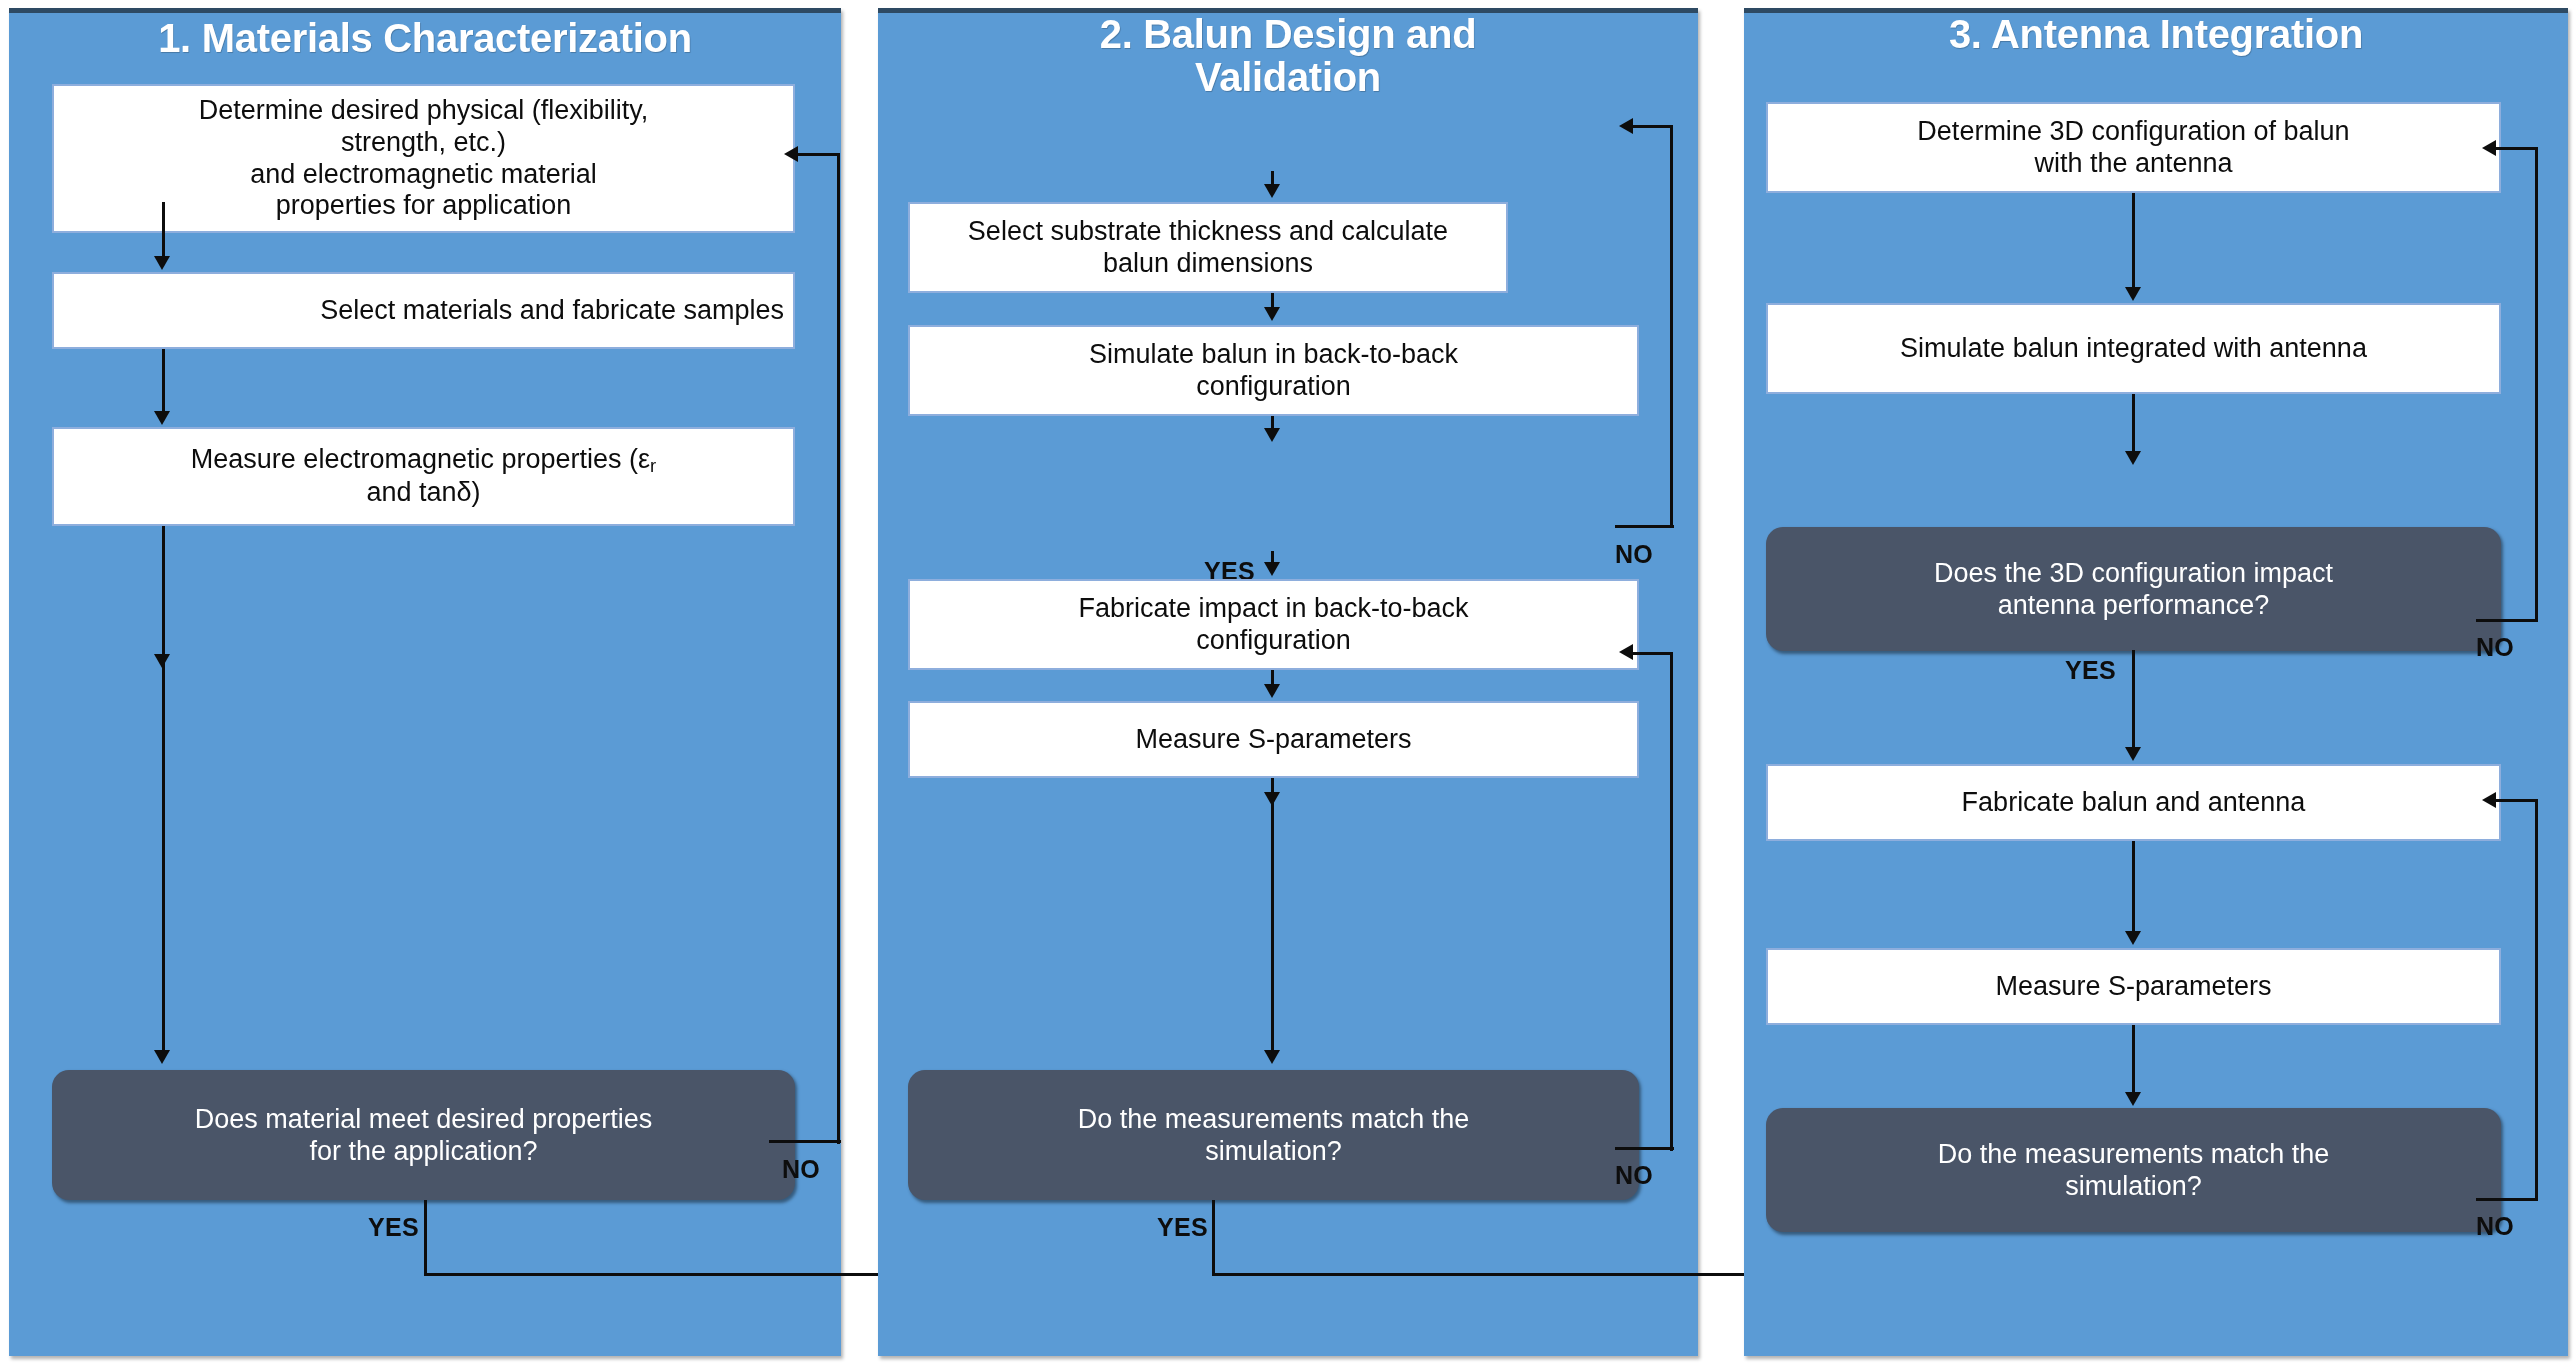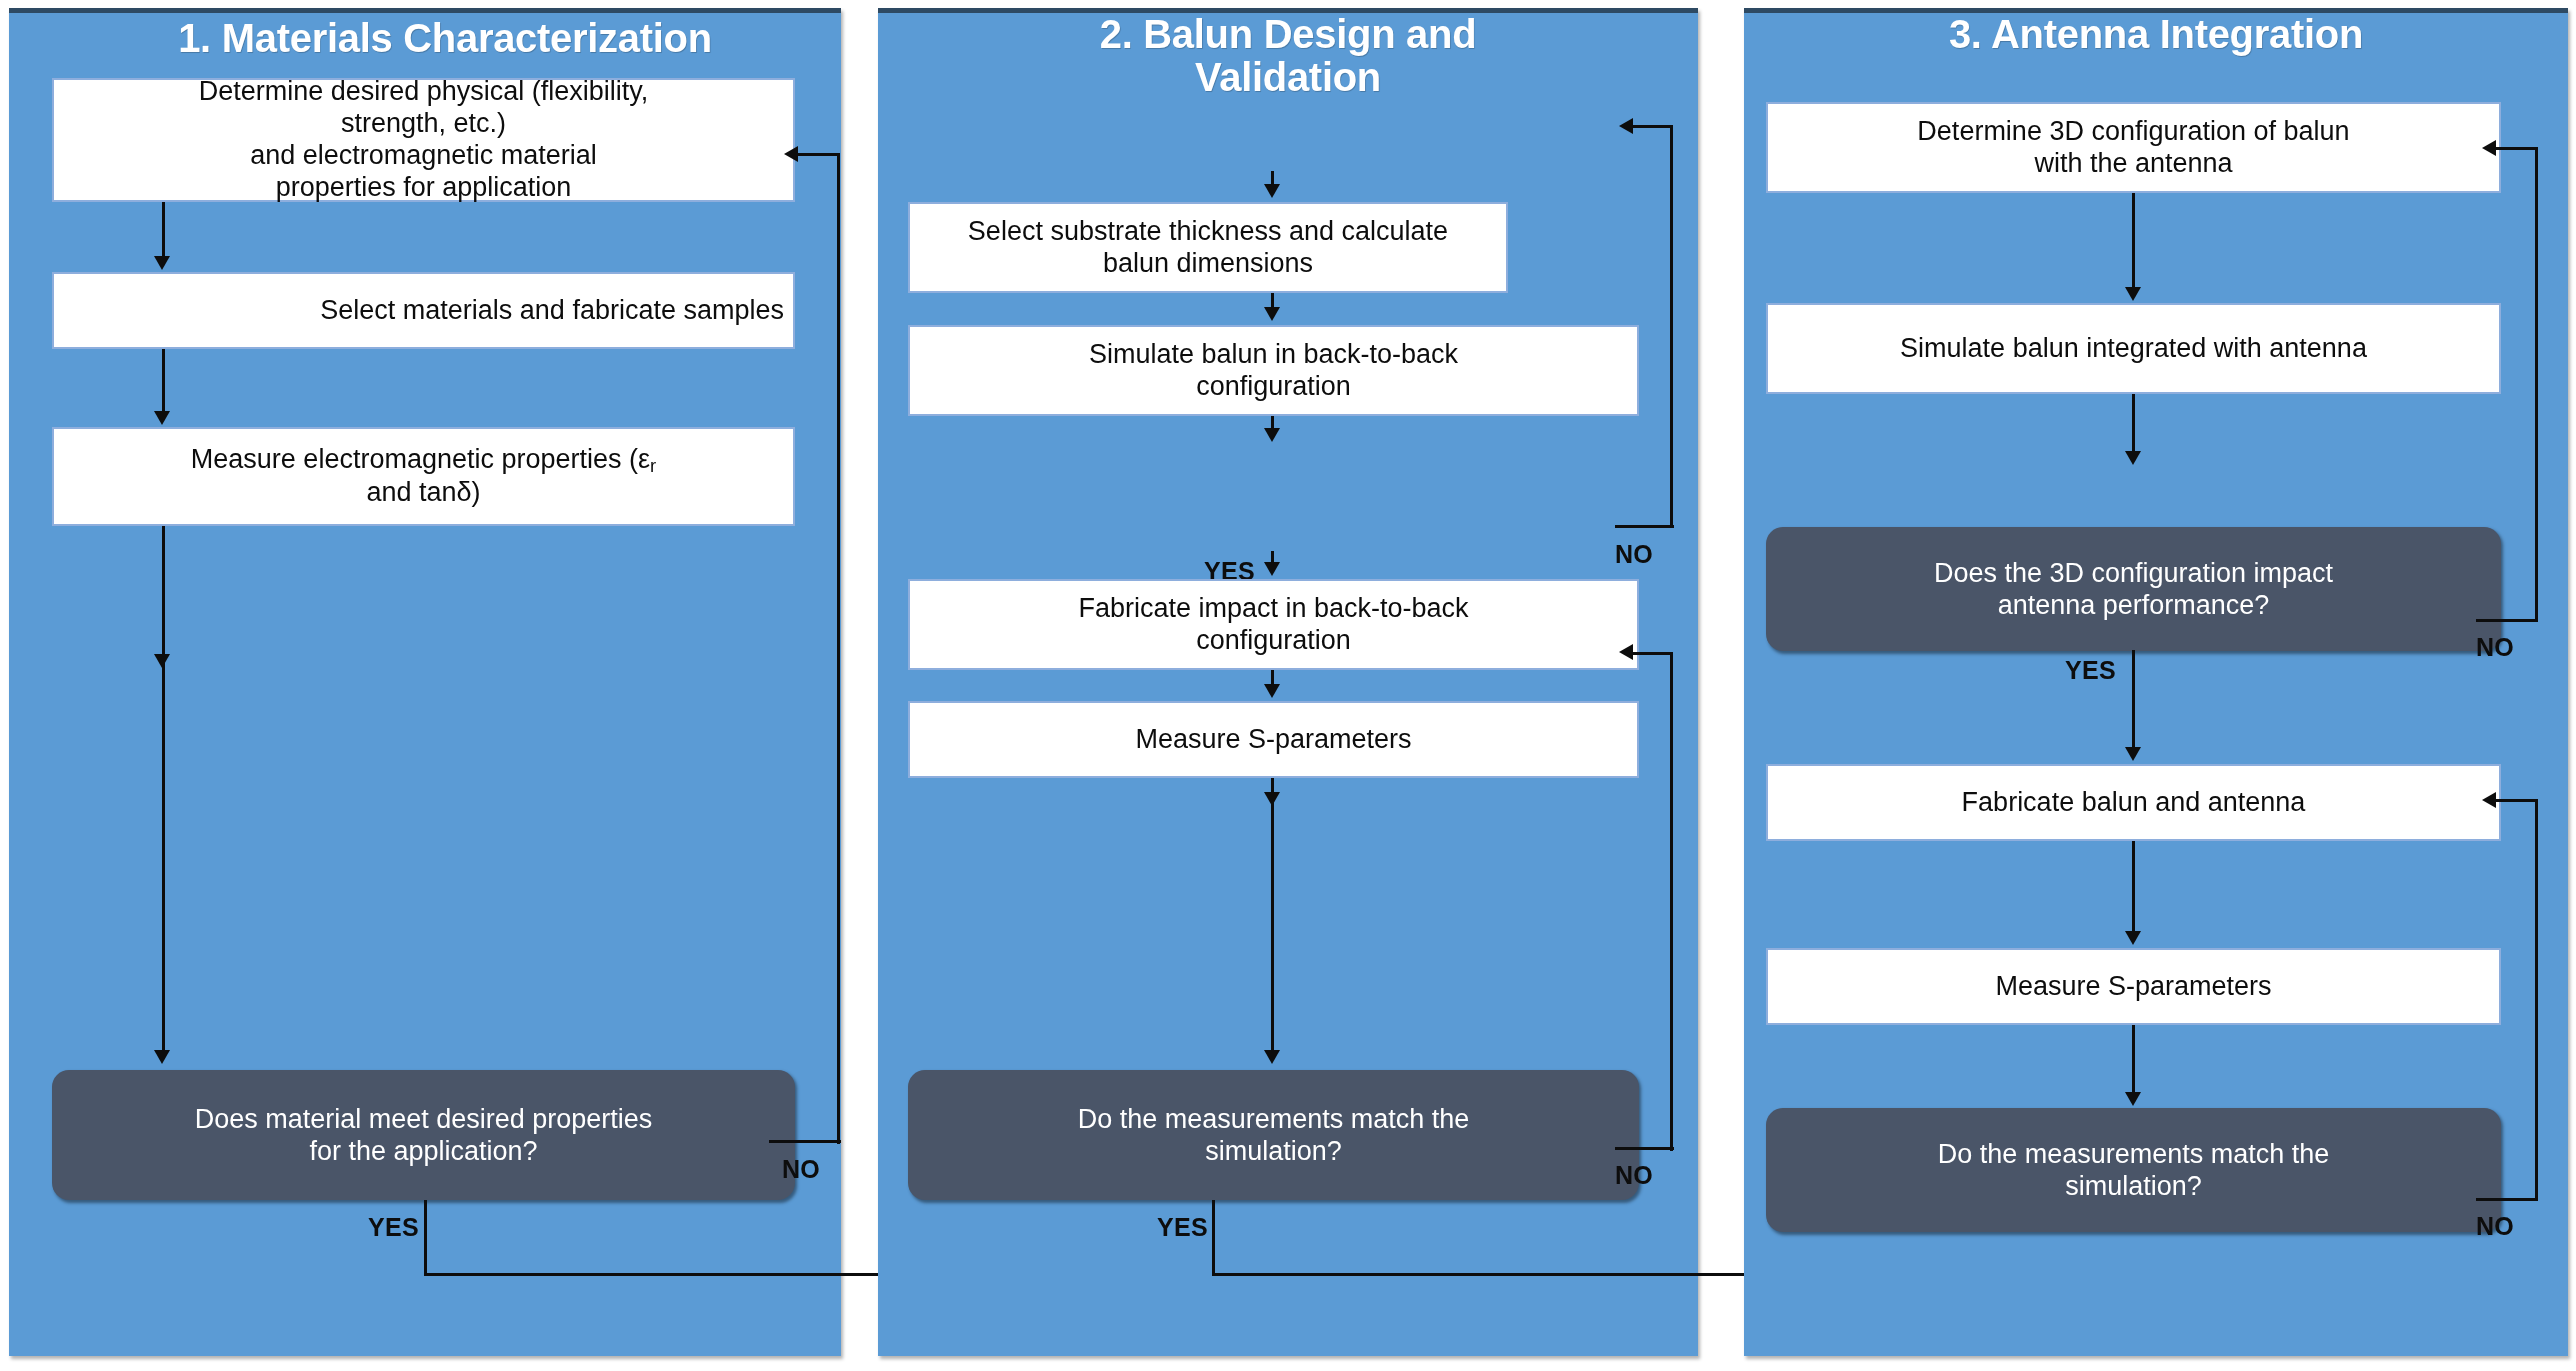--- a/index.html
+++ b/index.html
@@ -124,25 +124,25 @@
   }
   sub { font-size: 0.68em; vertical-align: -0.22em; }
 </style>
 </head>
 <body>
 
 <div id="canvas">
 
   <div class="panel" style="left:9px; top:7.8px; width:832px; height:1348px;"></div>
 
-  <div class="panel-title" style="left:9px; top:17px; width:832px;padding-left:20px;">
+  <div class="panel-title" style="left:9px; top:17px; width:832px;">
     <span>1. Materials Characterization</span>
   </div>
 
-  <div class="pbox" style="left:52px; top:78px; width:743px; height:124px;">
+  <div class="pbox" style="left:52px; top:84px; width:743px; height:149px;">
     <div>
       <span>Determine desired physical (flexibility,</span><br>
       <span>strength, etc.)</span><br>
       <span>and electromagnetic material</span><br>
       <span>properties for application</span>
     </div>
   </div>
 
   <div class="vline" style="left:162px; top:202px; height:59px;"></div>
   <div class="arrow-down" style="left:154px; top:256px;"></div>

